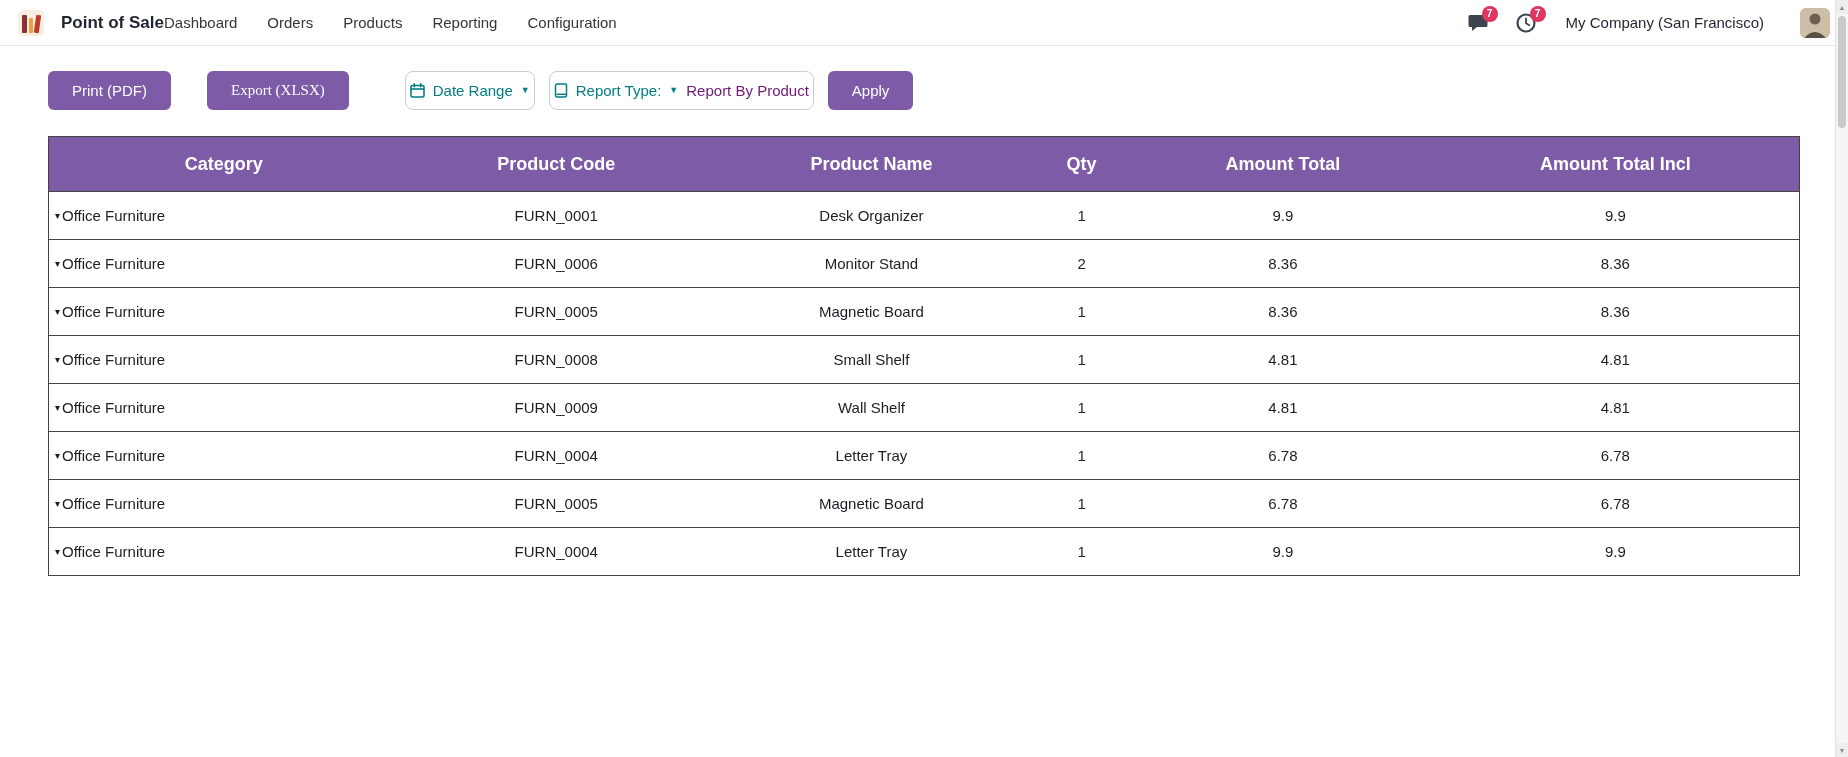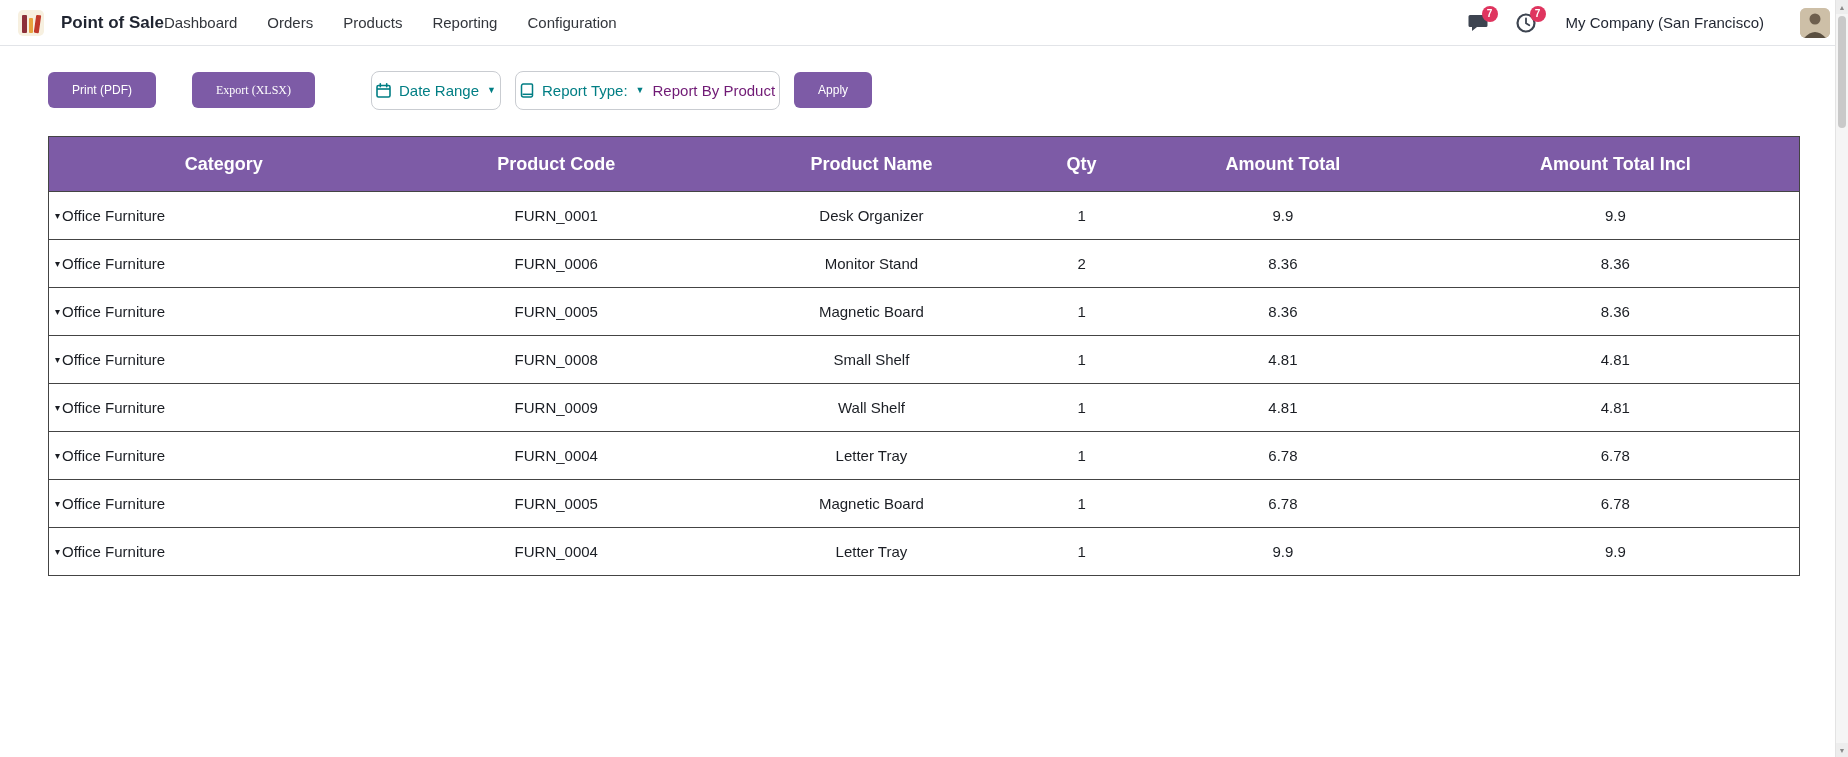--- a/index.html
+++ b/index.html
@@ -37,21 +37,21 @@
     display:flex;align-items:center;justify-content:center;padding:0 4px;line-height:1;}
   .company-name{font-size:15px;color:#1f2430;margin-left:4px;white-space:nowrap;cursor:pointer;}
   .avatar{width:30px;height:30px;border-radius:6px;background:linear-gradient(#d8cbb8,#b9a890);
     margin-left:12px;cursor:pointer;display:flex;align-items:flex-end;justify-content:center;overflow:hidden;}
 
   
   .page{padding:0 48px;}
   .page-title{margin-top:18px;text-align:center;font-size:31px;font-weight:700;color:#111827;}
 
   .toolbar{margin-top:22px;display:flex;align-items:center;height:44px;}
-  .btn{border:none;border-radius:6px;background:var(--accent);color:#fff;font-size:12px;
+  .btn{border:none;border-radius:6px;background:var(--accent);color:#fff;font-size:15px;
     font-family:inherit;padding:12px 24px;cursor:pointer;line-height:1;}
   .btn-print{margin-right:36px;}
   .btn-export{margin-right:56px;font-family:Liberation Serif, serif;}
   .dropdown{display:flex;align-items:center;gap:8px;background:#fff;border:1px solid #c9ccd1;
     border-radius:8px;padding:11px 4px;font-size:15px;cursor:pointer;line-height:1;}
   .dropdown .dd-label{color:var(--teal);font-weight:400;}
   .dropdown .caret{font-size:9px;color:var(--teal);}
   .dropdown svg{display:block;}
   .dd-date{margin-right:14px;}
   .dd-report{margin-right:14px;}

